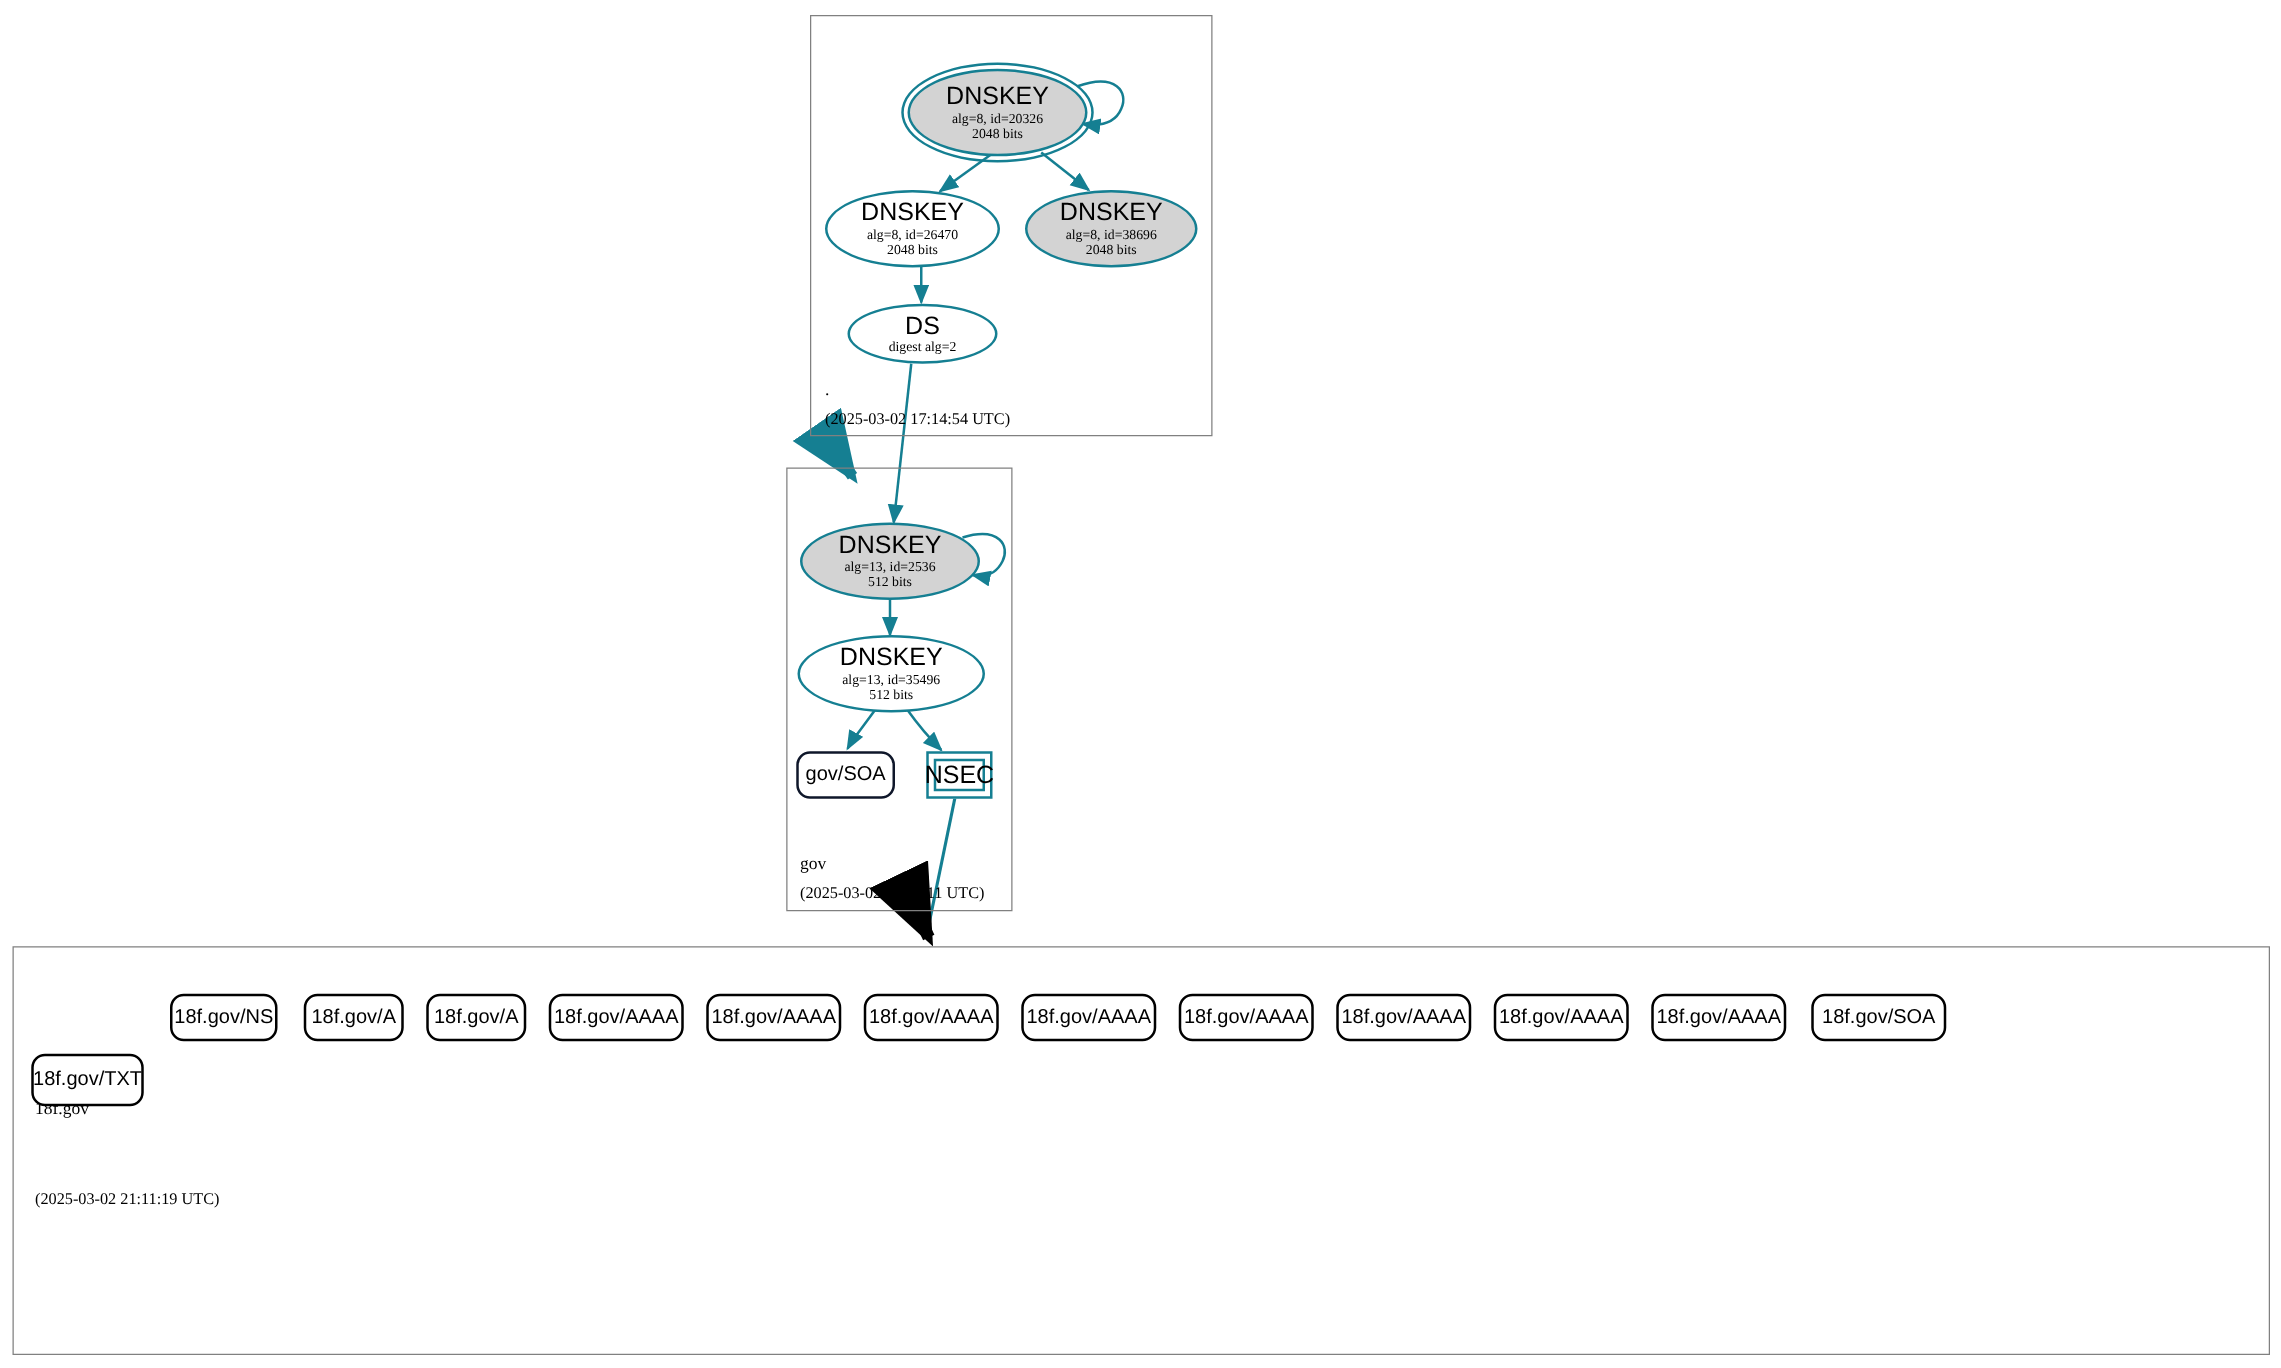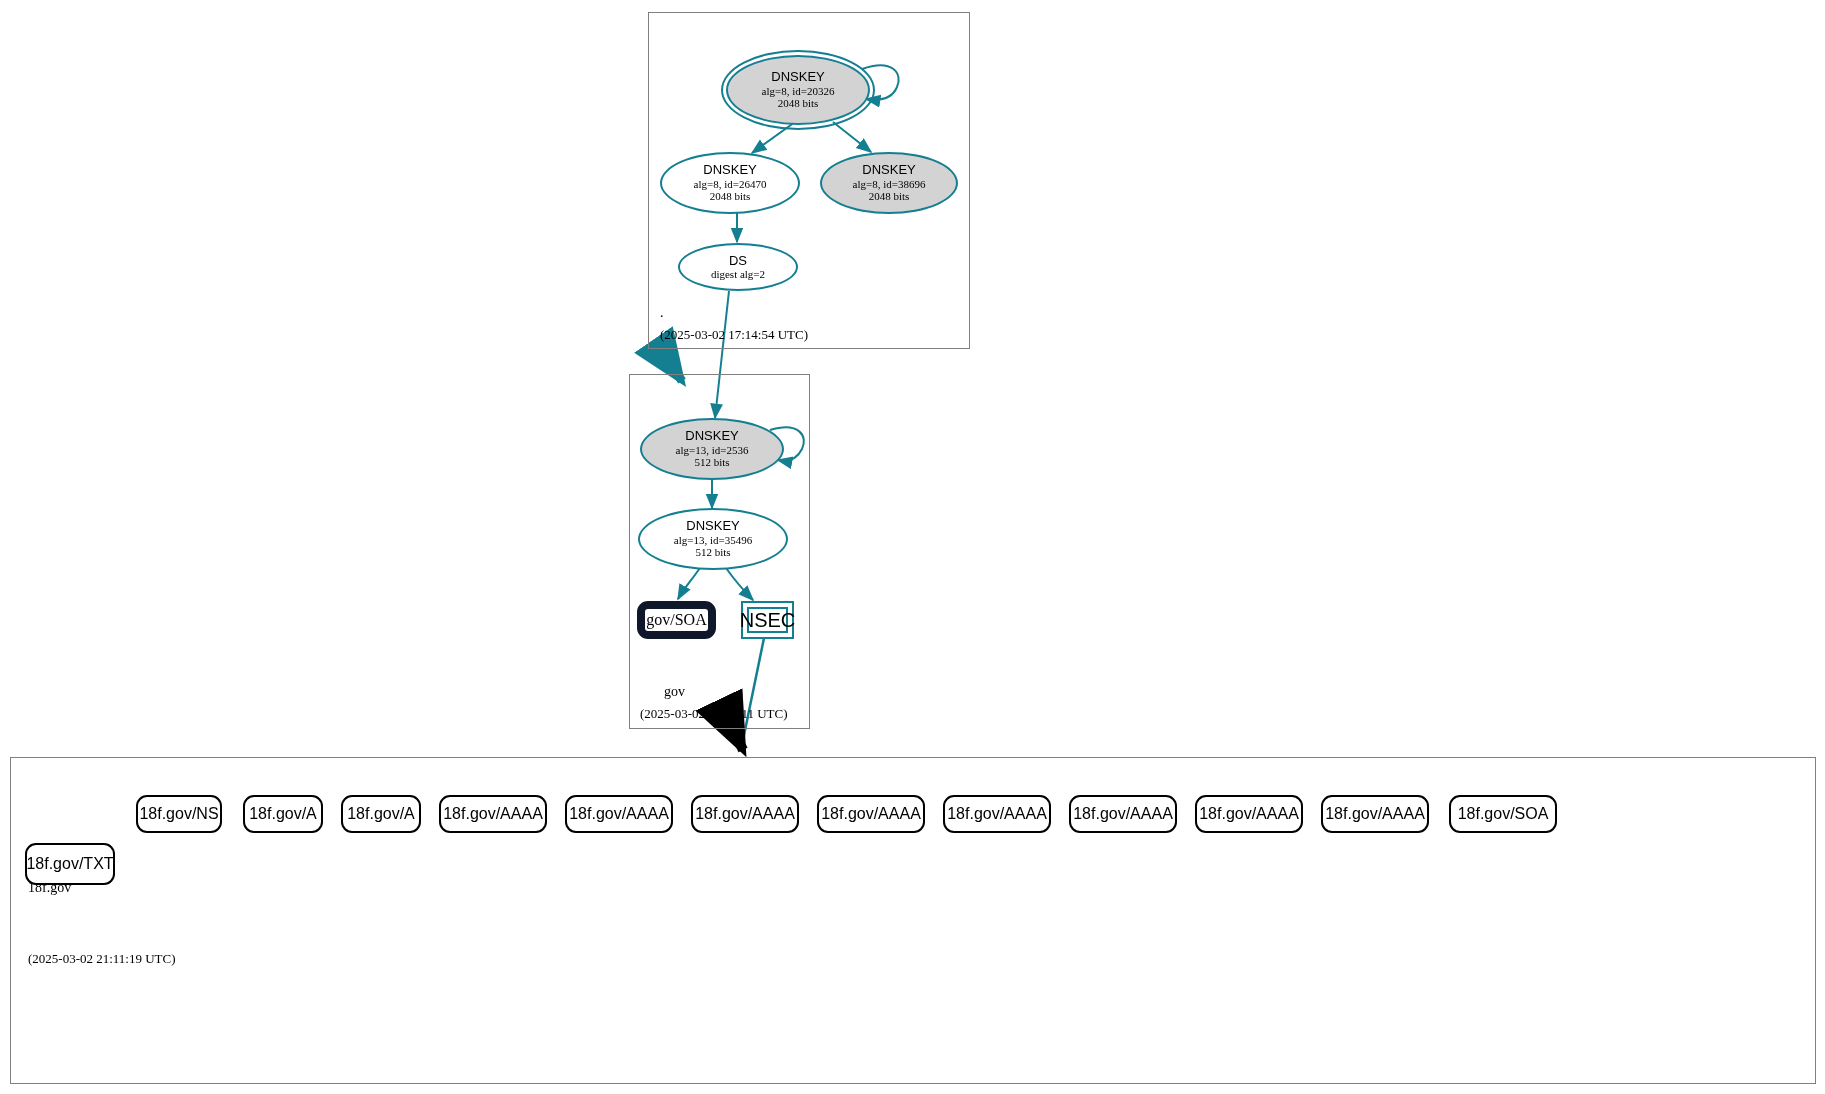--- a/index.html
+++ b/index.html
@@ -52,21 +52,21 @@
     align-items: center;
     justify-content: center;
     border: 2px solid #157f92;
     text-align: center;
     line-height: 1.12;
   }
   .ellipse.filled { background: #d3d3d3; }
   .ellipse.plain  { background: #ffffff; }
   .ellipse .t1 {
     font-family: "Liberation Sans", sans-serif;
-    font-size: 13px;
+    font-size: 20px;
     color: #000000;
   }
   .ellipse .t2, .ellipse .t3 {
     font-family: "Liberation Serif", serif;
     font-size: 11px;
     color: #000000;
   }
   
   .ring-outer {
     position: absolute;
@@ -84,21 +84,21 @@
     display: flex;
     align-items: center;
     justify-content: center;
     border-radius: 11px;
     background: #ffffff;
     font-family: "Liberation Sans", sans-serif;
     font-size: 16px;
     color: #000000;
     white-space: nowrap;
   }
-  .rrset.teal  { border: 8px solid #0f172a; font-family: Liberation Serif, serif; }
+  .rrset.teal  { border: 2px solid #0f172a; }
   .rrset.black { border: 2px solid #000000; }
 
   
   .nsec-outer {
     position: absolute;
     box-sizing: border-box;
     border: 2px solid #157f92;
     background: #ffffff;
     display: flex;
     align-items: center;
@@ -159,21 +159,21 @@
   <path d="M 733,729 L 743,750" fill="none" stroke="#000000" stroke-width="10" marker-end="url(#arrowBlackBig)"></path>
 </svg>
 
 <div class="zone-box" id="zone-root"></div>
 <div class="zone-box" id="zone-gov"></div>
 <div class="zone-box" id="zone-18f"></div>
 
 <div class="zone-label zone-name" style="left:660px; top:305px;">.</div>
 <div class="zone-label zone-time" style="left:660px; top:327px;">(2025-03-02 17:14:54 UTC)</div>
 
-<div class="zone-label zone-name" style="left:640px; top:684px;margin-left:24px;">gov</div>
+<div class="zone-label zone-name" style="left:640px; top:684px;">gov</div>
 <div class="zone-label zone-time" style="left:640px; top:706px;">(2025-03-02 20:40:11 UTC)</div>
 
 <div class="zone-label zone-name" style="left:28px; top:880px;">18f.gov</div>
 <div class="zone-label zone-time" style="left:28px; top:903px;margin-top:48px;">(2025-03-02 21:11:19 UTC)</div>
 
 <div class="ring-outer" style="left:721px; top:50px; width:154px; height:80px;"></div>
 <div class="ellipse filled" style="left:726px; top:55px; width:144px; height:70px;">
   <div class="t1">DNSKEY</div>
   <div class="t2">alg=8, id=20326</div>
   <div class="t3">2048 bits</div>

